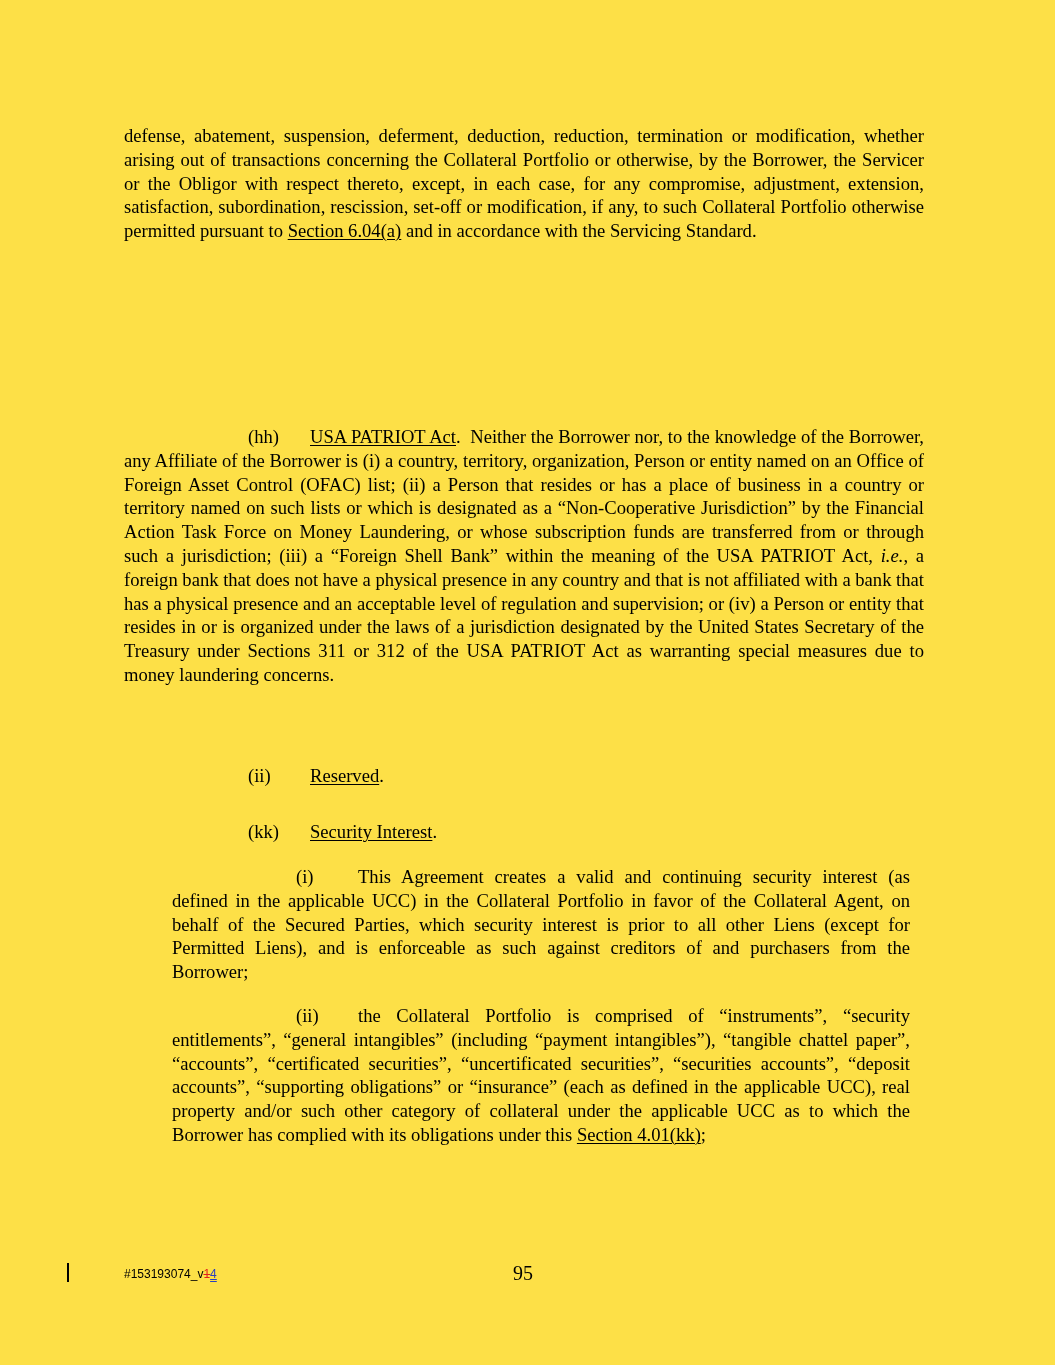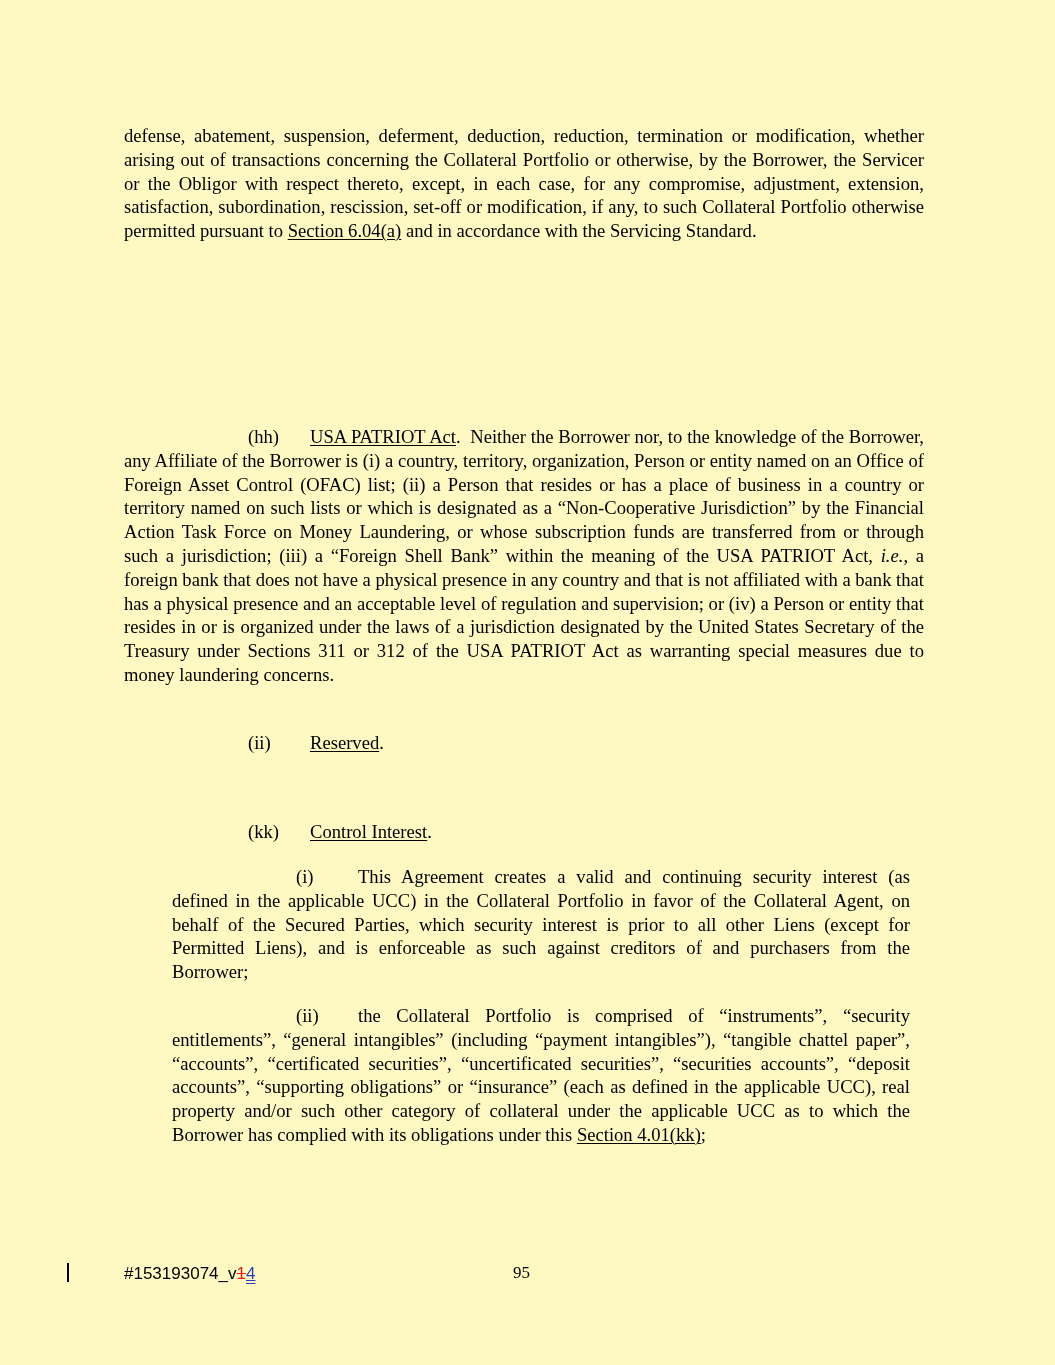--- a/index.html
+++ b/index.html
@@ -1,47 +1,47 @@
 <!DOCTYPE html>
 <html><head>
 <meta charset="utf-8">
 <style>
   html, body { margin: 0; padding: 0; background: #ffffff; }
   body { width: 1055px; height: 1365px; position: relative; overflow: hidden;
          font-family: "Liberation Serif", "DejaVu Serif", serif; color: #000; }
-  .page { position: absolute; left: 0; top: 0; width: 1055px; height: 1365px; background: #fef9c3; }
+  .page { position: absolute; left: 0; top: 0; width: 1055px; height: 1365px; background: #fde047; }
   .text { position: absolute; left: 124px; width: 800px; font-size: 18.6px; line-height: 23.8px;
           text-align: justify; text-align-last: left; }
   .indent2 { left: 172px; width: 738px; }
   .u { text-decoration: underline; text-underline-offset: 2px; text-decoration-thickness: 1px; }
   .first-ind { display: inline-block; width: 124px; }
   .first-ind2 { display: inline-block; width: 124px; }
   .sub-num { display: inline-block; width: 62px; }
   .footer-id { position: absolute; left: 124px; top: 1266px; font-family: "Liberation Sans", "DejaVu Sans", sans-serif;
-               font-size: 17px; line-height: 16px; }
+               font-size: 12px; line-height: 16px; }
   .del { color: #e0201c; text-decoration: line-through; }
   .ins { color: #2a3fbf; text-decoration: underline double; }
-  .page-num { position: absolute; left: 513px; top: 1265px; font-size: 17px; line-height: 16px; }
+  .page-num { position: absolute; left: 513px; top: 1265px; font-size: 20px; line-height: 16px; }
   .change-bar { position: absolute; left: 67px; top: 1263px; width: 2px; height: 19px; background: #000; }
 </style>
 </head>
 <body>
 
 <div class="page">
 
   <div class="text" style="top:124px"><span>defense, abatement, suspension, deferment, deduction, reduction, termination or modification, whether arising out of transactions concerning the Collateral Portfolio or otherwise, by the Borrower, the Servicer or the Obligor with respect thereto, except, in each case, for any compromise, adjustment, extension, satisfaction, subordination, rescission, set-off or modification, if any, to such Collateral Portfolio otherwise permitted pursuant to </span><span class="u">Section 6.04(a)</span><span> and in accordance with the Servicing Standard.</span></div>
 
 
 
   <div class="text" style="top:425px"><span class="first-ind"></span><span class="sub-num">(hh)</span><span class="u">USA PATRIOT Act</span><span>.</span><span style="white-space:pre-wrap">  Neither the Borrower nor, to the knowledge of the Borrower, any Affiliate of the Borrower is (i) a country, territory, organization, Person or entity named on an Office of Foreign Asset Control (OFAC) list; (ii) a Person that resides or has a place of business in a country or territory named on such lists or which is designated as a “Non-Cooperative Jurisdiction” by the Financial Action Task Force on Money Laundering, or whose subscription funds are transferred from or through such a jurisdiction; (iii) a “Foreign Shell Bank” within the meaning of the USA PATRIOT Act, </span><i>i.e.</i><span>, a foreign bank that does not have a physical presence in any country and that is not affiliated with a bank that has a physical presence and an acceptable level of regulation and supervision; or (iv) a Person or entity that resides in or is organized under the laws of a jurisdiction designated by the United States Secretary of the Treasury under Sections 311 or 312 of the USA PATRIOT Act as warranting special measures due to money laundering concerns.</span></div>
 
-  <div class="text" style="top:731px"><span class="first-ind"></span><span class="sub-num">(ii)</span><span class="u">Reserved</span><span>.</span></div>
+  <div class="text" style="top:764px"><span class="first-ind"></span><span class="sub-num">(ii)</span><span class="u">Reserved</span><span>.</span></div>
 
 
-  <div class="text" style="top:820px"><span class="first-ind"></span><span class="sub-num">(kk)</span><span class="u">Control Interest</span><span>.</span></div>
+  <div class="text" style="top:820px"><span class="first-ind"></span><span class="sub-num">(kk)</span><span class="u">Security Interest</span><span>.</span></div>
 
   <div class="text indent2" style="top:865px"><span class="first-ind2"></span><span class="sub-num">(i)</span><span>This Agreement creates a valid and continuing security interest (as defined in the applicable UCC) in the Collateral Portfolio in favor of the Collateral Agent, on behalf of the Secured Parties, which security interest is prior to all other Liens (except for Permitted Liens), and is enforceable as such against creditors of and purchasers from the Borrower;</span></div>
 
   <div class="text indent2" style="top:1004px"><span class="first-ind2"></span><span class="sub-num">(ii)</span><span>the Collateral Portfolio is comprised of “instruments”, “security entitlements”, “general intangibles” (including “payment intangibles”), “tangible chattel paper”, “accounts”, “certificated securities”, “uncertificated securities”, “securities accounts”, “deposit accounts”, “supporting obligations” or “insurance” (each as defined in the applicable UCC), real property and/or such other category of collateral under the applicable UCC as to which the Borrower has complied with its obligations under this </span><span class="u">Section 4.01(kk)</span><span>;</span></div>
 
   <div class="change-bar"></div>
 
   <div class="footer-id"><span>#153193074_v</span><span class="del">1</span><span class="ins">4</span></div>
 
   <div class="page-num">95</div>

